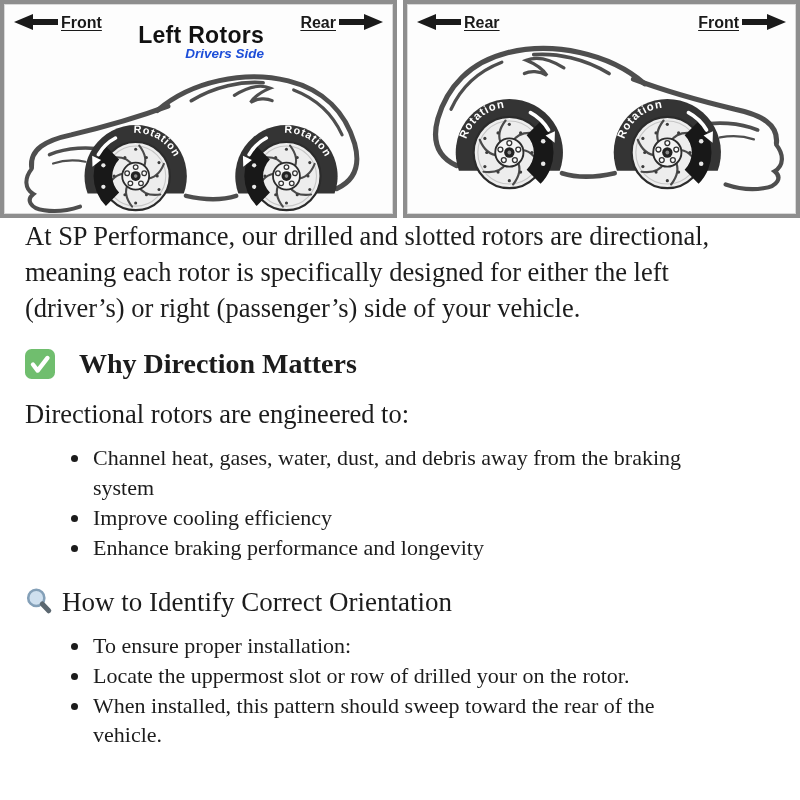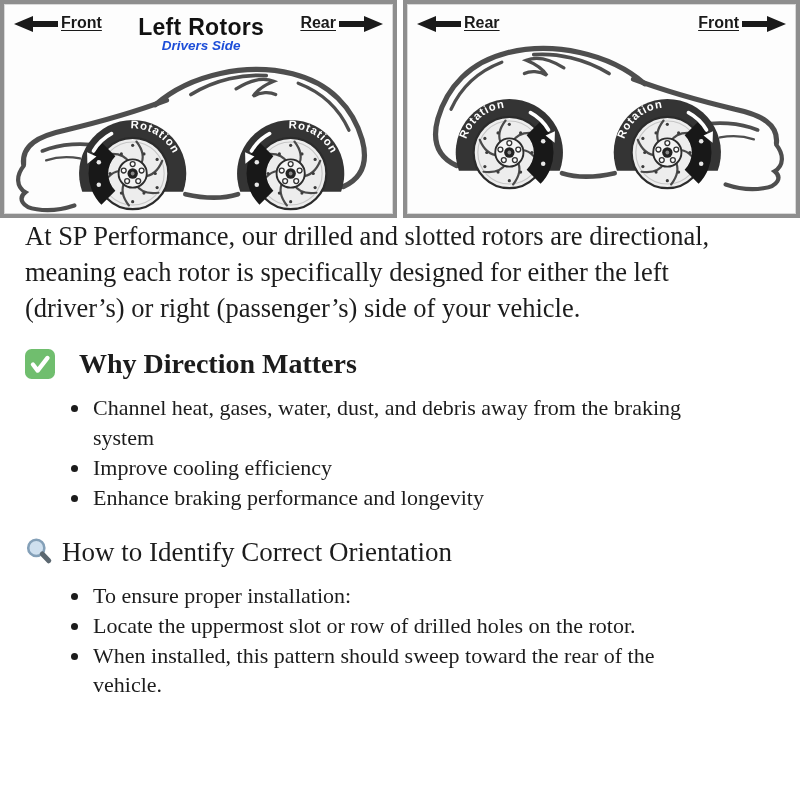--- a/index.html
+++ b/index.html
@@ -13,27 +13,27 @@
   .diagram { display:flex; gap:6px; width:800px; }
   .panel {
     flex:1; height:218px; border:4px solid #8e8e8e; background:#fdfdfd;
     display:flex; flex-direction:column; overflow:hidden;
     box-shadow: inset 0 0 0 1px #d9d9d9;
   }
   .panel-header {
     display:flex; justify-content:space-between; align-items:flex-start;
     padding:7px 10px 0 10px; font-family:"Liberation Sans", sans-serif;
   }
-  .dir { display:flex; align-items:flex-end; gap:3px; margin-top:3px; }
+  .dir { display:flex; align-items:flex-start; gap:3px; margin-top:3px; }
   .dir-label {
     font-weight:bold; font-size:16px; text-decoration:underline;
     text-underline-offset:2px; color:#1a1a1a;
   }
   .dir-arrow { display:block; }
-  .title-block { text-align:center; line-height:1.02; margin-top:5px; }
+  .title-block { text-align:right; line-height:1.02; margin-top:13px; }
   .panel-title { font-size:23px; font-weight:bold; letter-spacing:0.3px; color:#111; }
   .panel-subtitle { font-size:13.5px; font-weight:bold; font-style:italic; color:#1d4ed8; }
   .car-svg { display:block; width:100%; height:158px; margin-top:2px; }
 
   
   .content { width:726px; padding-left:25px; }
   .intro { margin-top:0; font-size:26.5px; line-height:1.36; }
   .h-why {
     margin-top:22px; font-size:28px; font-weight:bold;
     display:flex; align-items:center; gap:24px;
@@ -202,36 +202,37 @@
   <h2 class="h-why">
     <span class="emoji">
       <svg width="30" height="30" viewBox="0 0 32 32">
         <rect width="32" height="32" rx="7" fill="#70be6e"></rect>
         <path d="M8.5 16.5 L13.5 23 L24 9.5" stroke="#fff" stroke-width="4.6" fill="none" stroke-linecap="round" stroke-linejoin="round"></path>
       </svg>
     </span>
     <span>Why Direction Matters</span>
   </h2>
 
+  <p class="lead">Directional rotors are engineered to:</p>
 
   <ul>
     <li>Channel heat, gases, water, dust, and debris away from the braking system</li>
     <li>Improve cooling efficiency</li>
     <li>Enhance braking performance and longevity</li>
   </ul>
 
   <h3 class="h-how">
     <span class="emoji">
       <svg width="29" height="29" viewBox="0 0 36 36">
         <circle cx="14" cy="13.5" r="10" fill="#cfe0ef" stroke="#84a0b8" stroke-width="3.2"></circle>
         <line x1="21.5" y1="21" x2="29.5" y2="29.5" stroke="#5b6770" stroke-width="6.2" stroke-linecap="round"></line>
       </svg>
     </span>
     <span>How to Identify Correct Orientation</span>
   </h3>
 
   <ul>
     <li>To ensure proper installation:</li>
-    <li>Locate the uppermost slot or row of drilled holes on the rotor.</li>
+    <li>Locate the uppermost slot or row of drilled your on the rotor.</li>
     <li>When installed, this pattern should sweep toward the rear of the vehicle.</li>
   </ul>
 
 </div>
 
 </body></html>

